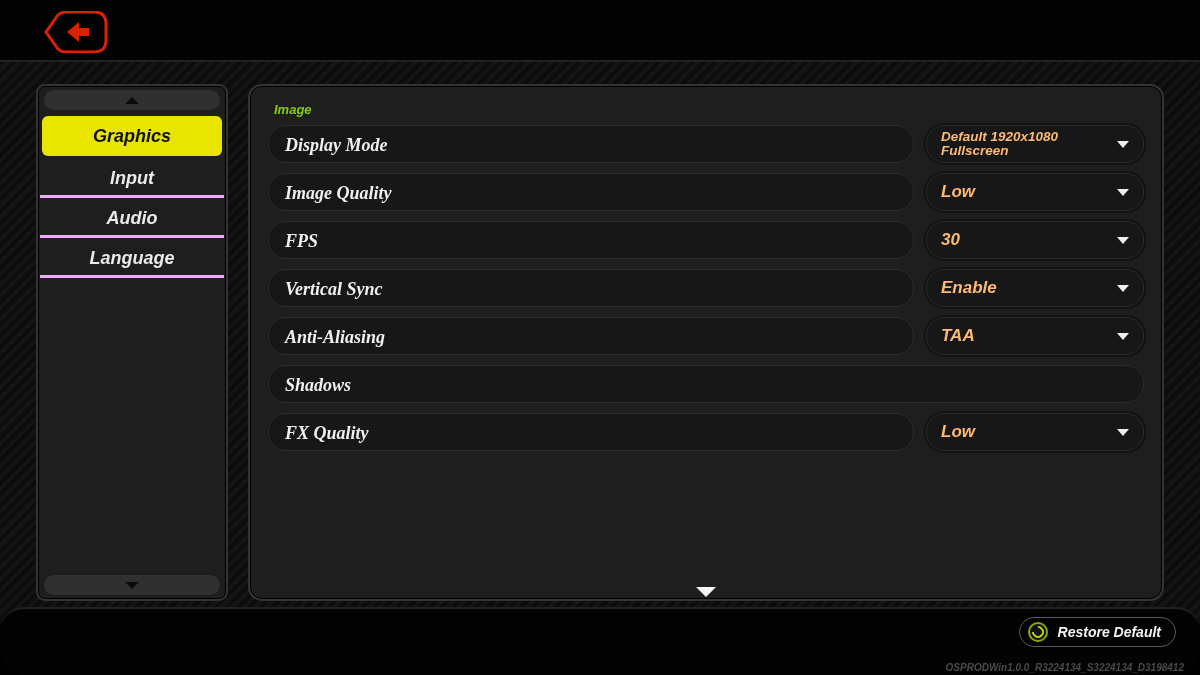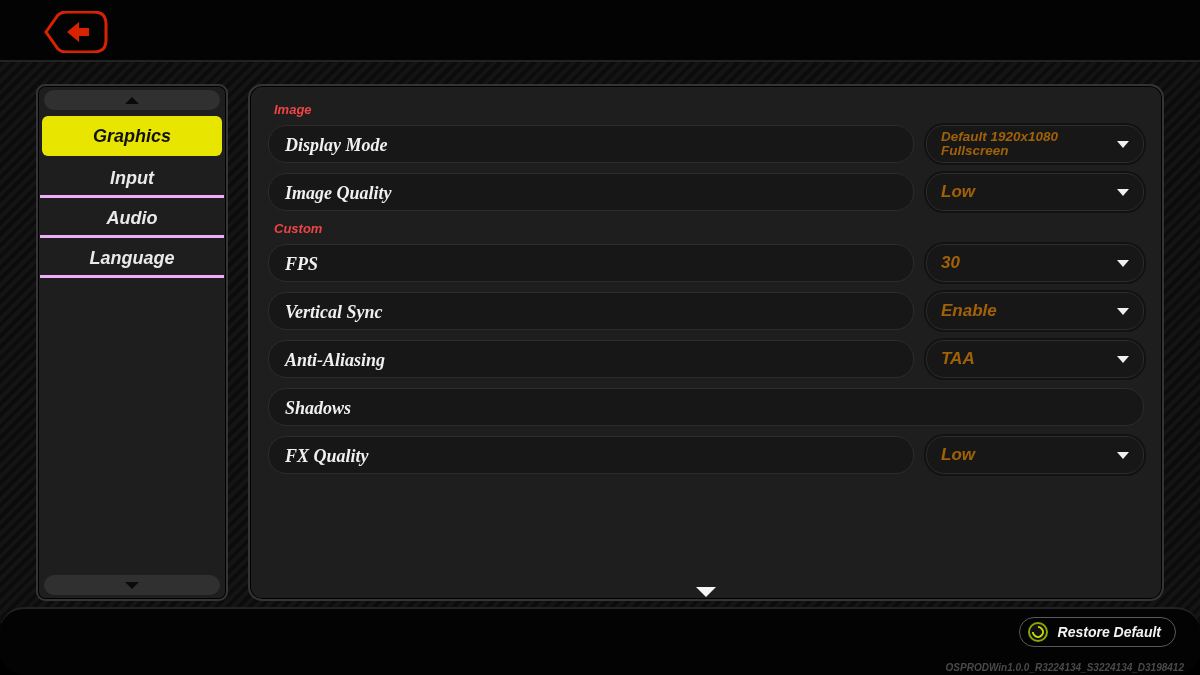--- a/index.html
+++ b/index.html
@@ -69,21 +69,21 @@
 .content {
   position:absolute; left:248px; right:36px; top:22px; bottom:22px;
   background:#1e1e1e;
   border:2px solid #343434;
   border-radius:14px;
   padding:16px 18px 8px 18px;
   box-shadow:0 0 0 1px #000 inset;
   overflow:hidden;
 }
 .section-label {
-  font-size:13px; color:#ef4444;
+  font-size:13px; color:#84cc16;
   margin:0 0 8px 6px;
 }
 .row {
   display:flex; align-items:center; gap:12px;
   margin-bottom:10px;
 }
 .row-label {
   flex:1;
   background:#171717;
   border:1px solid #2c2c2c;
@@ -95,21 +95,21 @@
   font-family:Liberation Serif, serif;
 }
 .row-value {
   width:218px;
   background:#171717;
   border:1px solid #2c2c2c;
   height:38px;
   padding:8px 14px;
   border-radius:18px;
   font-size:17px;
-  color:#a16207;
+  color:#fdba74;
   display:flex; align-items:center; justify-content:space-between;
   cursor:pointer;
   line-height:1.05;
   box-shadow:0 0 0 2px #121212;
 }
 .row-value.two-line { font-size:13.5px; }
 .row-value.two-line .val-text { white-space:pre-line; }
 .chevron {
   width:0; height:0; flex:0 0 auto;
   border-left:6px solid transparent; border-right:6px solid transparent;
@@ -196,21 +196,20 @@
     </div>
 
     <div class="row">
       <div class="row-label">Image Quality</div>
       <div class="row-value">
         <span class="val-text">Low</span>
         <span class="chevron"></span>
       </div>
     </div>
 
-    <div class="section-label">Custom</div>
 
     <div class="row">
       <div class="row-label">FPS</div>
       <div class="row-value">
         <span class="val-text">30</span>
         <span class="chevron"></span>
       </div>
     </div>
 
     <div class="row">

